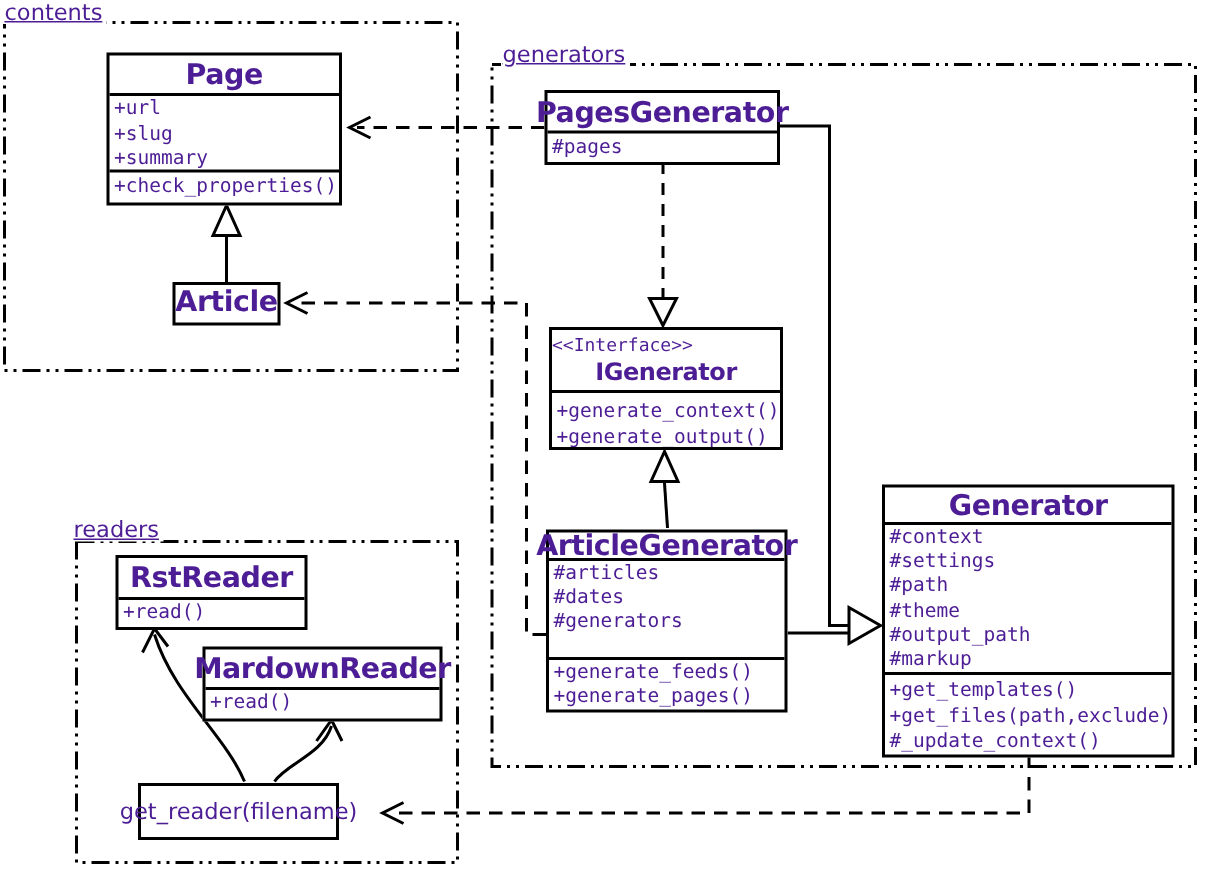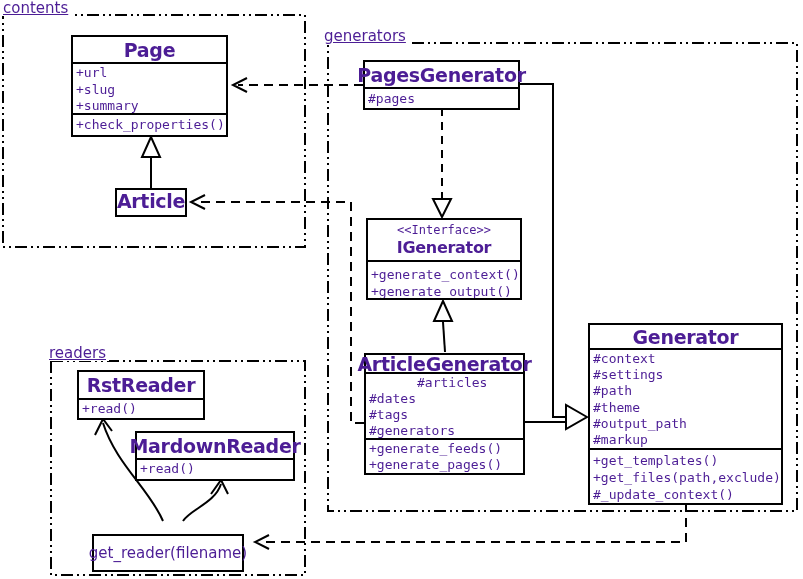--- a/index.html
+++ b/index.html
@@ -4,21 +4,21 @@
 <style>
   html,body{margin:0;padding:0;background:#ffffff;}
   #canvas{position:relative;width:803px;height:579px;background:#ffffff;overflow:hidden;
           font-family:"DejaVu Sans","Liberation Sans",sans-serif;color:#4c1d95;}
   #wires{position:absolute;left:0;top:0;z-index:1;}
   .uml-box{position:absolute;z-index:2;background:#ffffff;border:2px solid #000;box-sizing:border-box;}
   .uml-title{font-weight:bold;font-size:19px;text-align:center;display:flex;align-items:center;justify-content:center;
              letter-spacing:-0.3px;box-sizing:border-box;}
   .uml-comp{border-top:2px solid #000;box-sizing:border-box;overflow:hidden;}
   .member{font-family:"DejaVu Sans Mono","Liberation Mono",monospace;font-size:13px;padding-left:3px;white-space:pre;}
-  .stereotype{font-family:"DejaVu Sans Mono","Liberation Mono",monospace;font-size:12px;text-align:center;}
+  .stereotype{font-family:"DejaVu Sans Mono","Liberation Mono",monospace;font-size:12px;text-align:left;}
   .pkg-label{position:absolute;z-index:3;font-size:15px;text-decoration:underline;background:#ffffff;
              padding:0 3px 0 1px;line-height:15px;}
   .plain-box{position:absolute;z-index:2;background:#ffffff;border:2px solid #000;box-sizing:border-box;
              display:flex;align-items:center;justify-content:center;font-size:15px;}
 </style>
 </head>
 <body>
 
 <div id="canvas">
 
@@ -78,21 +78,21 @@
     </g>
 
     
     <g>
       <path d="M183,521 C191,509 215,503 221,484" fill="none" stroke="#000" stroke-width="2"></path>
       <path d="M211,494 L221,480 L228,494" fill="none" stroke="#000" stroke-width="2"></path>
     </g>
   </svg>
 
   <div class="pkg-label" style="left:2px;top:1px;">contents</div>
-  <div class="pkg-label" style="left:323px;top:29px;">generators</div>
+  <div class="pkg-label" style="left:334px;top:29px;">generators</div>
   <div class="pkg-label" style="left:48px;top:346px;">readers</div>
 
   <div class="uml-box" style="left:71px;top:35px;width:157px;">
     <div class="uml-title" style="height:25px;">Page</div>
     <div class="uml-comp" style="height:51px;padding-top:1px;">
       <div class="member" style="line-height:16.5px;">+url</div>
       <div class="member" style="line-height:16.5px;">+slug</div>
       <div class="member" style="line-height:16.5px;">+summary</div>
     </div>
     <div class="uml-comp" style="height:22px;padding-top:2px;">
@@ -118,23 +118,22 @@
     </div>
     <div class="uml-comp" style="height:38px;padding-top:4px;">
       <div class="member" style="line-height:17px;">+generate_context()</div>
       <div class="member" style="line-height:17px;">+generate_output()</div>
     </div>
   </div>
 
   <div class="uml-box" style="left:364px;top:353px;width:161px;">
     <div class="uml-title" style="height:17px;">ArticleGenerator</div>
     <div class="uml-comp" style="height:66px;padding-top:1px;">
-      <div class="member" style="line-height:16px;margin-left:48px;">#articles</div>
+      <div class="member" style="line-height:16px;">#articles</div>
       <div class="member" style="line-height:16px;">#dates</div>
-      <div class="member" style="line-height:16px;">#tags</div>
       <div class="member" style="line-height:16px;">#generators</div>
     </div>
     <div class="uml-comp" style="height:35px;padding-top:1px;">
       <div class="member" style="line-height:16px;">+generate_feeds()</div>
       <div class="member" style="line-height:16px;">+generate_pages()</div>
     </div>
   </div>
 
   <div class="uml-box" style="left:588px;top:323px;width:195px;">
     <div class="uml-title" style="height:23px;">Generator</div>
@@ -160,15 +159,15 @@
     </div>
   </div>
 
   <div class="uml-box" style="left:135px;top:431px;width:160px;">
     <div class="uml-title" style="height:25px;">MardownReader</div>
     <div class="uml-comp" style="height:21px;padding-top:1px;">
       <div class="member" style="line-height:16px;">+read()</div>
     </div>
   </div>
 
-  <div class="plain-box" style="left:92px;top:522px;width:152px;height:38px;margin-top:12px;">get_reader(filename)</div>
+  <div class="plain-box" style="left:92px;top:522px;width:134px;height:38px;">get_reader(filename)</div>
 
 </div>
 
 </body></html>

